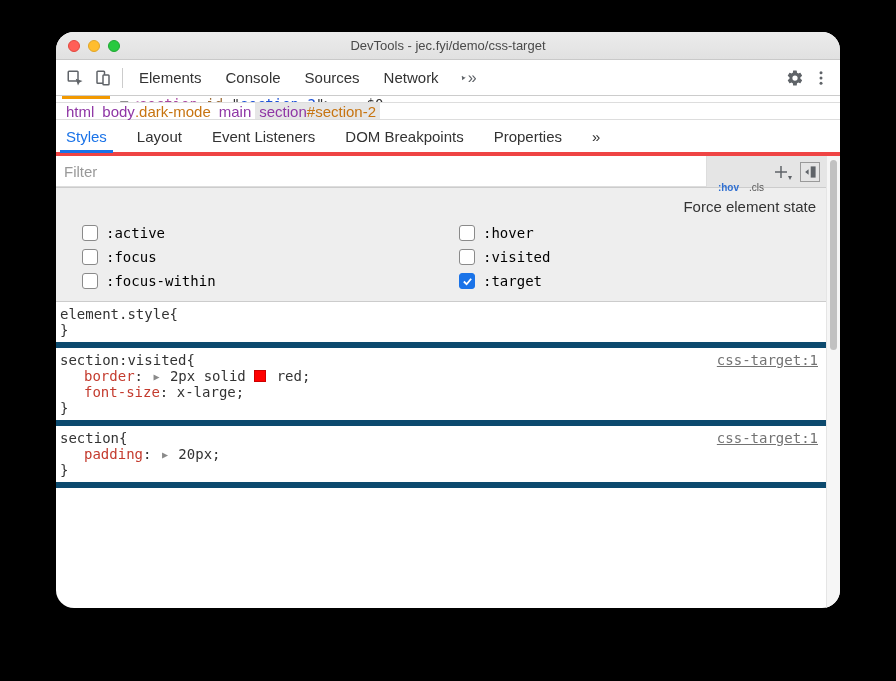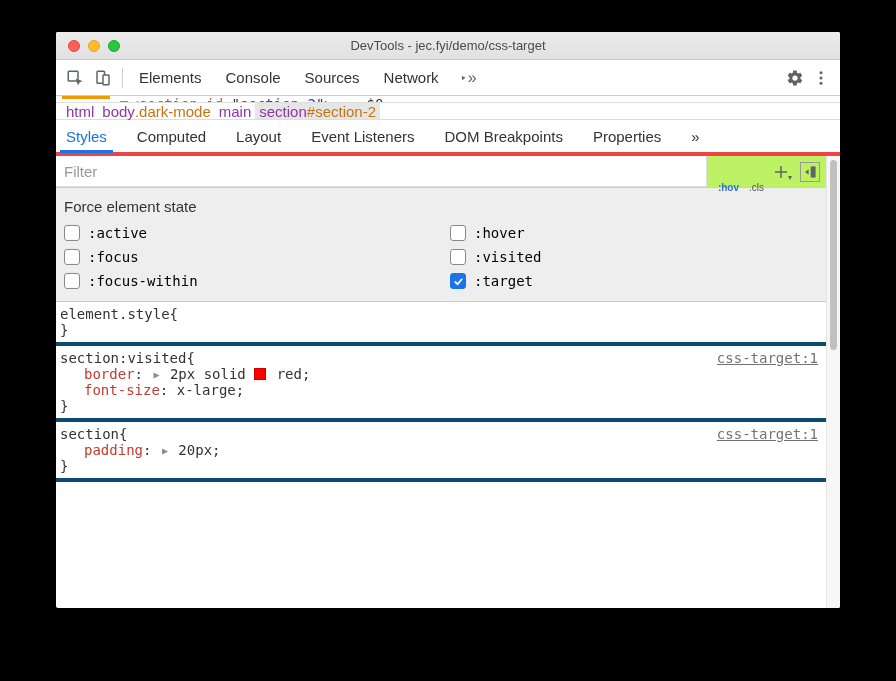--- a/index.html
+++ b/index.html
@@ -12,21 +12,21 @@
     height: 681px;
     position: relative;
   }
   .window {
     position: absolute;
     left: 56px;
     top: 32px;
     width: 784px;
     height: 576px;
     background: #fff;
-    border-radius: 2px;
+    border-radius: 18px;
     box-shadow: 0 20px 60px rgba(0,0,0,0.5), 0 0 0 1px rgba(0,0,0,0.15);
     overflow: hidden;
     display: flex;
     flex-direction: column;
   }
   .titlebar {
     height: 28px;
     background: linear-gradient(#ececec, #e1e1e1);
     border-bottom: 1px solid #c9c9c9;
     display: flex;
@@ -121,54 +121,55 @@
   .scrollbar {
     width: 14px; background: #f6f6f6; border-left: 1px solid #e5e5e5;
     position: relative;
   }
   .scroll-thumb {
     position: absolute; left: 3px; right: 3px; top: 4px; height: 190px;
     background: #c1c1c1; border-radius: 5px;
   }
   .filter-row {
     height: 32px; border-bottom: 1px solid #ccc;
-    display: flex; align-items: center; background: #bef264;
+    display: flex; align-items: center; background: #e5e5e5;
   }
   .filter-input {
     flex: 1; height: 100%; border: 1px solid #ddd; border-top: none; border-left: none;
     padding: 0 8px; font-size: 15px; color: #999;
     display: flex; align-items: center; margin-right: 6px;
     background: #fff;
   }
   .filter-btn { padding: 0 5px; font-family: Liberation Sans, sans-serif; font-size: 10px; color: #555; margin-top: 31px; }
   .filter-btn.hov { color: #2f6fd1; font-weight: bold; }
   .icon-btn { width: 22px; height: 22px; display: flex; align-items: center; justify-content: center; color: #5f6368; margin: 0 3px; }
   .force-panel {
     background: #eeeeee; border-bottom: 1px solid #ccc;
-    padding: 10px 10px 12px 8px;
+    padding: 10px 10px 12px 26px;
+    text-align: right;
   }
   .force-title { font-size: 15px; color: #333; margin-bottom: 10px; }
   .force-grid {
     display: grid;
     grid-template-columns: 1fr 1fr;
     row-gap: 8px; column-gap: 20px;
     font-family: Menlo, Consolas, monospace;
     font-size: 14px;
   }
   .force-item { display: flex; align-items: center; gap: 8px; }
   .chk {
     width: 16px; height: 16px; border-radius: 3px;
     border: 1.5px solid #8a8a8a; background: #fff;
     display: flex; align-items: center; justify-content: center;
     flex: 0 0 auto;
   }
   .chk.checked { background: #1a73e8; border-color: #1a73e8; }
   .chk.checked svg { width: 11px; height: 11px; }
   .styles-list { font-family: Menlo, Consolas, monospace; font-size: 14px; }
-  .style-block { border-bottom: 4px solid #0c4a6e; padding: 4px 8px 4px 4px; position: relative; }
+  .style-block { border-bottom: 6px solid #0c4a6e; padding: 4px 8px 4px 4px; position: relative; }
   .selector-line { display: flex; }
   .selector { color: #333; }
   .source-link { margin-left: auto; color: #737373; text-decoration: underline; }
   .decl { padding-left: 24px; white-space: nowrap; }
   .prop { color: #c43b2e; }
   .colon { color: #333; }
   .val { color: #333; }
   .tri { color: #8a8a8a; font-size: 10px; display: inline-block; vertical-align: 1px; margin: 0 2px 0 2px;}
   .swatch { display: inline-block; width: 12px; height: 12px; background: red; border: 1px solid rgba(0,0,0,0.2); vertical-align: -1px; margin-right: 2px;}
   .semi { color: #333; }
@@ -247,21 +248,20 @@
         <span>main</span>
       </div>
       <div class="crumb selected">
         <span>section</span>
         <span class="dark">#section-2</span>
       </div>
     </div>
 
   <div class="subtabs" id="subtabs">
       <div class="subtab active">Styles</div>
-      <div class="subtab">Computed</div>
       <div class="subtab">Layout</div>
       <div class="subtab">Event Listeners</div>
       <div class="subtab">DOM Breakpoints</div>
       <div class="subtab">Properties</div>
       <div class="subtab">»</div>
     </div>
 
   <div class="body-area">
     <div class="content">
 

